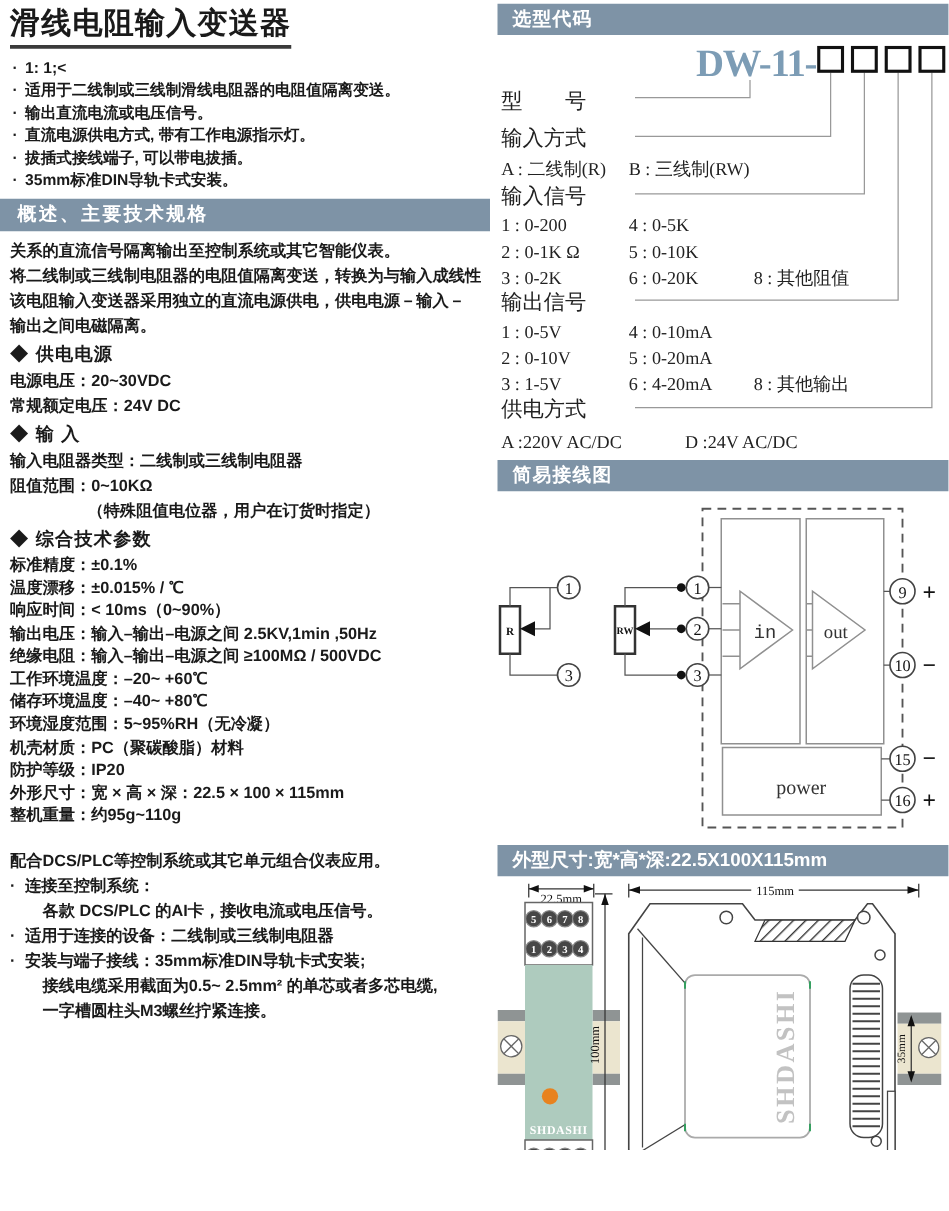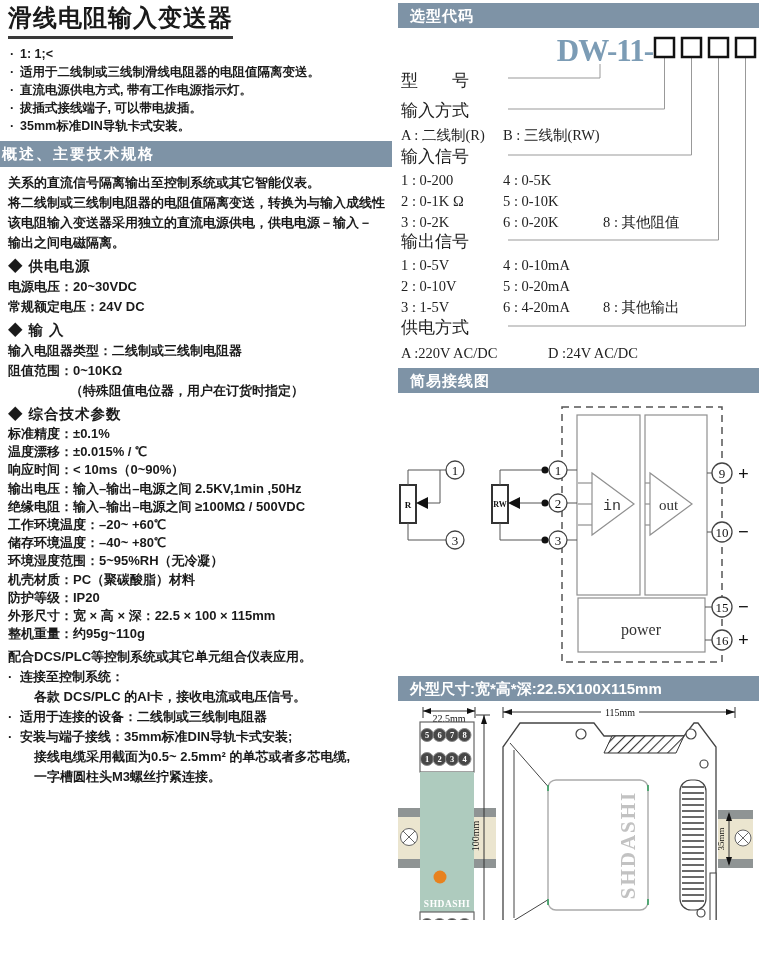--- a/index.html
+++ b/index.html
@@ -7,27 +7,27 @@
         font-family:"Liberation Sans",sans-serif;color:#1a1a1a;}
   
   .left-col{position:absolute;left:8px;top:2px;width:384px;}
   .title{font-size:24px;font-weight:bold;margin:0;display:inline-block;
          border-bottom:3px solid #3a3a3a;padding-bottom:2px;letter-spacing:1px;}
   .bullets{margin-top:6px;}
   .b-ln{font-size:12.5px;font-weight:bold;line-height:18px;padding-left:12px;position:relative;}
   .b-ln::before{content:"·";position:absolute;left:2px;}
   .bar{margin-left:-8px;margin-top:6px;width:392px;height:26px;line-height:26px;
        background:#7E93A6;color:#fff;font-size:15px;font-weight:bold;
-       padding-left:2px;box-sizing:border-box;letter-spacing:2px;}
+       padding-left:14px;box-sizing:border-box;letter-spacing:2px;}
   .ln{font-size:13px;font-weight:bold;line-height:20px;}
   .intro{margin-top:6px;}
   .grp-title{font-size:14.5px;font-weight:bold;line-height:21px;margin-top:3px;letter-spacing:1px;}
   .indent{padding-left:62px;}
   .g4 .ln{line-height:18.2px;}
-  .apps{margin-top:4px;}
+  .apps{margin-top:18px;}
   .apps .ln{line-height:20px;}
   .app-b{padding-left:12px;position:relative;}
   .app-b::before{content:"·";position:absolute;left:0;}
   .app-sub{padding-left:26px;}
   
   .rbar{position:absolute;left:398px;width:361px;height:25px;line-height:25px;
         background:#7E93A6;color:#fff;font-size:15px;font-weight:bold;
         padding-left:12px;box-sizing:border-box;letter-spacing:1px;}
   .rbar.dims-bar{letter-spacing:0;}
   .rsvg{position:absolute;left:398px;}
@@ -38,20 +38,21 @@
 <body>
 
 <div class="page">
 
   <div class="left-col">
     <h1 class="title">滑线电阻输入变送器</h1>
 
     <div class="bullets">
       <div class="b-ln">1: 1;&lt;</div>
       <div class="b-ln">适用于二线制或三线制滑线电阻器的电阻值隔离变送。</div>
+      <div class="b-ln">输出直流电流或电压信号。</div>
       <div class="b-ln">直流电源供电方式, 带有工作电源指示灯。</div>
       <div class="b-ln">拔插式接线端子, 可以带电拔插。</div>
       <div class="b-ln">35mm标准DIN导轨卡式安装。</div>
     </div>
 
     <div class="bar">概述、主要技术规格</div>
 
     <div class="intro">
       <div class="ln">关系的直流信号隔离输出至控制系统或其它智能仪表。</div>
       <div class="ln">将二线制或三线制电阻器的电阻值隔离变送，转换为与输入成线性</div>

